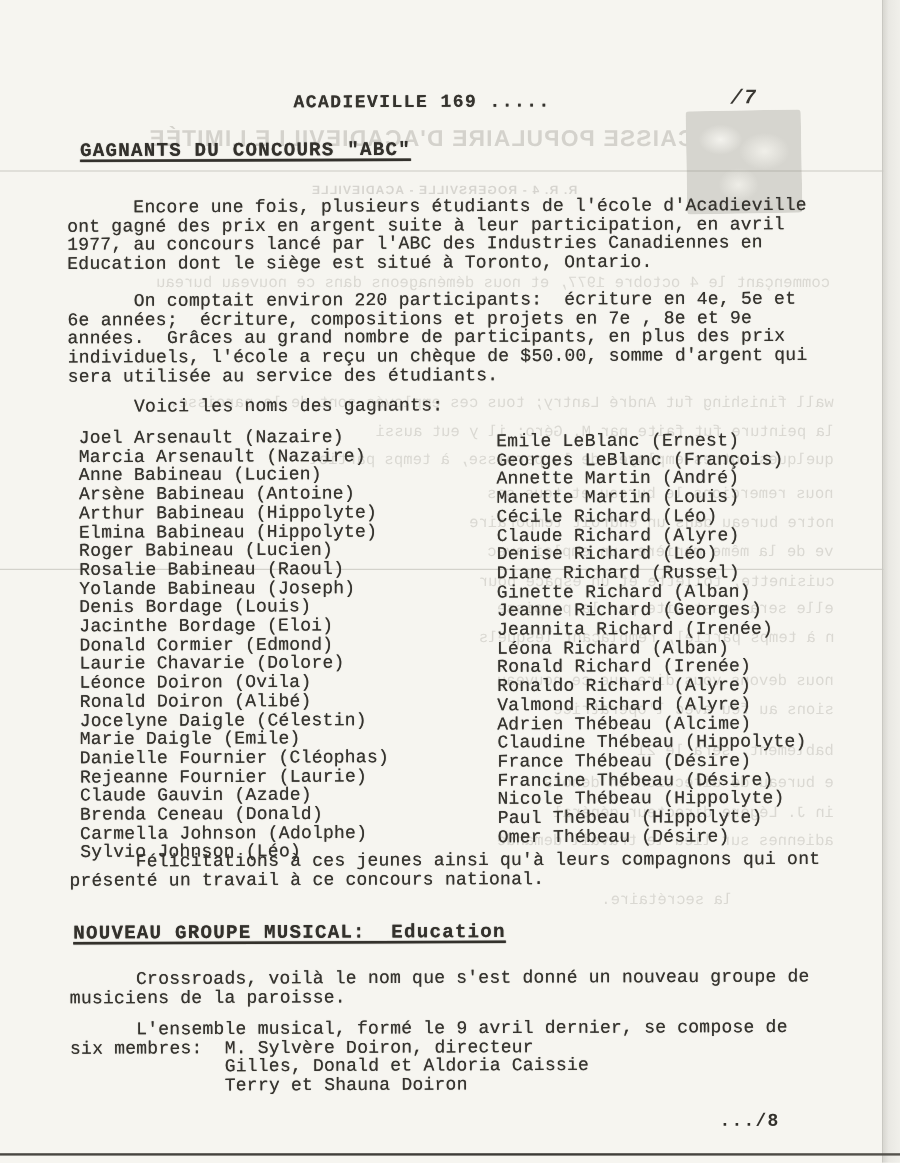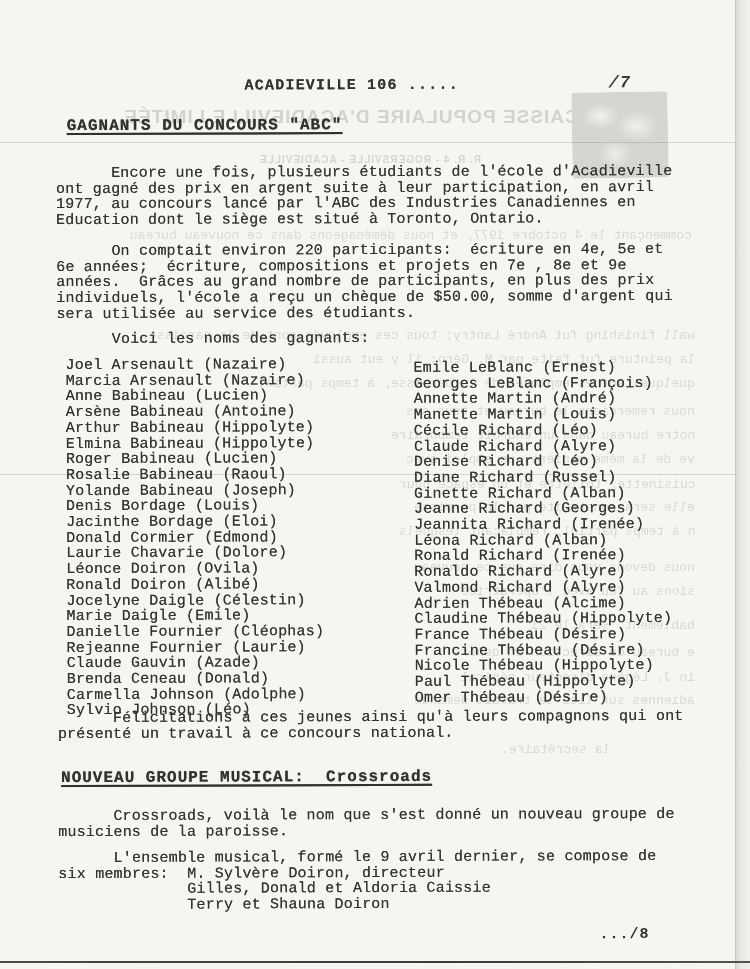--- a/index.html
+++ b/index.html
@@ -80,21 +80,21 @@
   <div class="ghost ghost-mono" style="right:140px;top:742px;">la secrétaire.</div>
 
   <div id="stamp"></div>
   <div class="crease" style="top:142px;"></div>
   <div class="crease" style="top:474px;"></div>
   <div id="right-strip"></div>
   <div id="bottom-edge"></div>
 
   <div id="typelayer">
 
-    <div class="tw" style="left:246px;top:78px;letter-spacing:1.2px;font-weight:bold;">ACADIEVILLE 106 .....</div>
+    <div class="tw" style="left:246px;top:78px;letter-spacing:1.2px;font-weight:bold;">ACADIEVILLE 169 .....</div>
 
     <div id="page-number">/7</div>
 
     <div class="tw tw-heading" style="left:68px;top:118px;">GAGNANTS DU CONCOURS "ABC"</div>
 
     <div class="tw" style="left:57px;top:165px;width:650px;">      Encore une fois, plusieurs étudiants de l'école d'Acadieville
 ont gagné des prix en argent suite à leur participation, en avril
 1977, au concours lancé par l'ABC des Industries Canadiennes en
 Education dont le siège est situé à Toronto, Ontario.</div>
 
@@ -149,21 +149,21 @@
 Claudine Thébeau (Hippolyte)
 France Thébeau (Désire)
 Francine Thébeau (Désire)
 Nicole Thébeau (Hippolyte)
 Paul Thébeau (Hippolyte)
 Omer Thébeau (Désire)</div>
 
     <div class="tw" style="left:57px;top:710px;width:660px;">      Félicitations à ces jeunes ainsi qu'à leurs compagnons qui ont
 présenté un travail à ce concours national.</div>
 
-    <div class="tw tw-heading" style="left:60px;top:770px;">NOUVEAU GROUPE MUSICAL:  Crossroads</div>
+    <div class="tw tw-heading" style="left:60px;top:770px;">NOUVEAU GROUPE MUSICAL:  Education</div>
 
     <div class="tw" style="left:57px;top:808px;width:650px;">      Crossroads, voilà le nom que s'est donné un nouveau groupe de
 musiciens de la paroisse.</div>
 
     <div class="tw" style="left:57px;top:850px;width:650px;">      L'ensemble musical, formé le 9 avril dernier, se compose de
 six membres:  M. Sylvère Doiron, directeur
               Gilles, Donald et Aldoria Caissie
               Terry et Shauna Doiron</div>
 
     <div id="footer-mark">.../8</div>

